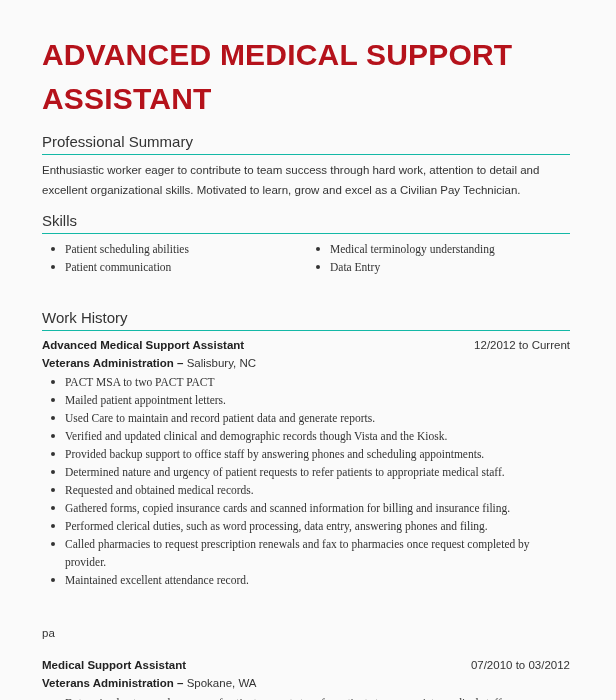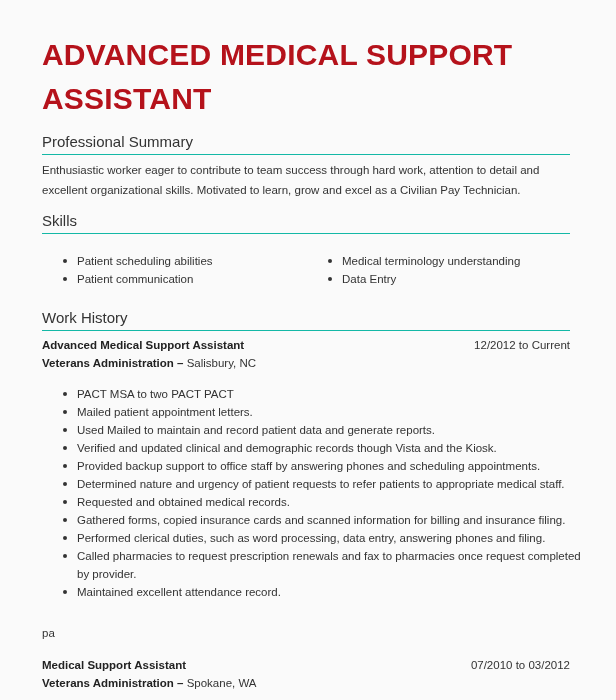--- a/index.html
+++ b/index.html
@@ -18,21 +18,21 @@
   }
   .section-title {
     position: absolute; left: 0; width: 528px;
     font-size: 15px; color: #333; padding-bottom: 4px;
     border-bottom: 1px solid #14b8a6;
   }
   .para {
     position: absolute; left: 0; width: 528px;
     font-size: 11.5px; line-height: 20px; color: #333;
   }
-  ul { list-style: none; margin: 12px; padding: 0; }
+  ul { list-style: none; margin: 0; padding: 0; font-family: Liberation Serif, serif; }
   li { position: relative; padding-left: 23px; font-size: 11.5px; line-height: 18px; color: #333; }
   li::before {
     content: ""; position: absolute; left: 9px; top: 7px;
     width: 4px; height: 4px; border-radius: 50%; background: #333;
   }
   .skills-col { position: absolute; }
   .job-title { position: absolute; left: 0; font-size: 11.5px; font-weight: bold; color: #222; }
   .job-dates { position: absolute; right: 0; font-size: 11.5px; color: #333; }
   .job-company { position: absolute; left: 0; font-size: 11.5px; color: #333; }
   .job-company b { color: #222; }
@@ -61,21 +61,21 @@
   <div class="section-title" style="top:309px;">Work History</div>
 
   <div class="job-title" style="top:339px;">Advanced Medical Support Assistant</div>
   <div class="job-dates" style="top:339px;text-align:center;">12/2012 to Current</div>
   <div class="job-company" style="top:357px;">
     <b>Veterans Administration</b><b> – </b><span>Salisbury, NC</span>
   </div>
   <ul class="job-list" style="top:373px;">
     <li>PACT MSA to two PACT PACT</li>
     <li>Mailed patient appointment letters.</li>
-    <li>Used Mailed to maintain and record patient data and generate reports.</li>
+    <li>Used Care to maintain and record patient data and generate reports.</li>
     <li>Verified and updated clinical and demographic records though Vista and the Kiosk.</li>
     <li>Provided backup support to office staff by answering phones and scheduling appointments.</li>
     <li>Determined nature and urgency of patient requests to refer patients to appropriate medical staff.</li>
     <li>Requested and obtained medical records.</li>
     <li>Gathered forms, copied insurance cards and scanned information for billing and insurance filing.</li>
     <li>Performed clerical duties, such as word processing, data entry, answering phones and filing.</li>
     <li>Called pharmacies to request prescription renewals and fax to pharmacies once request completed by provider.</li>
     <li>Maintained excellent attendance record.</li>
   </ul>
   <div class="note" style="top:627px;">pa</div>

